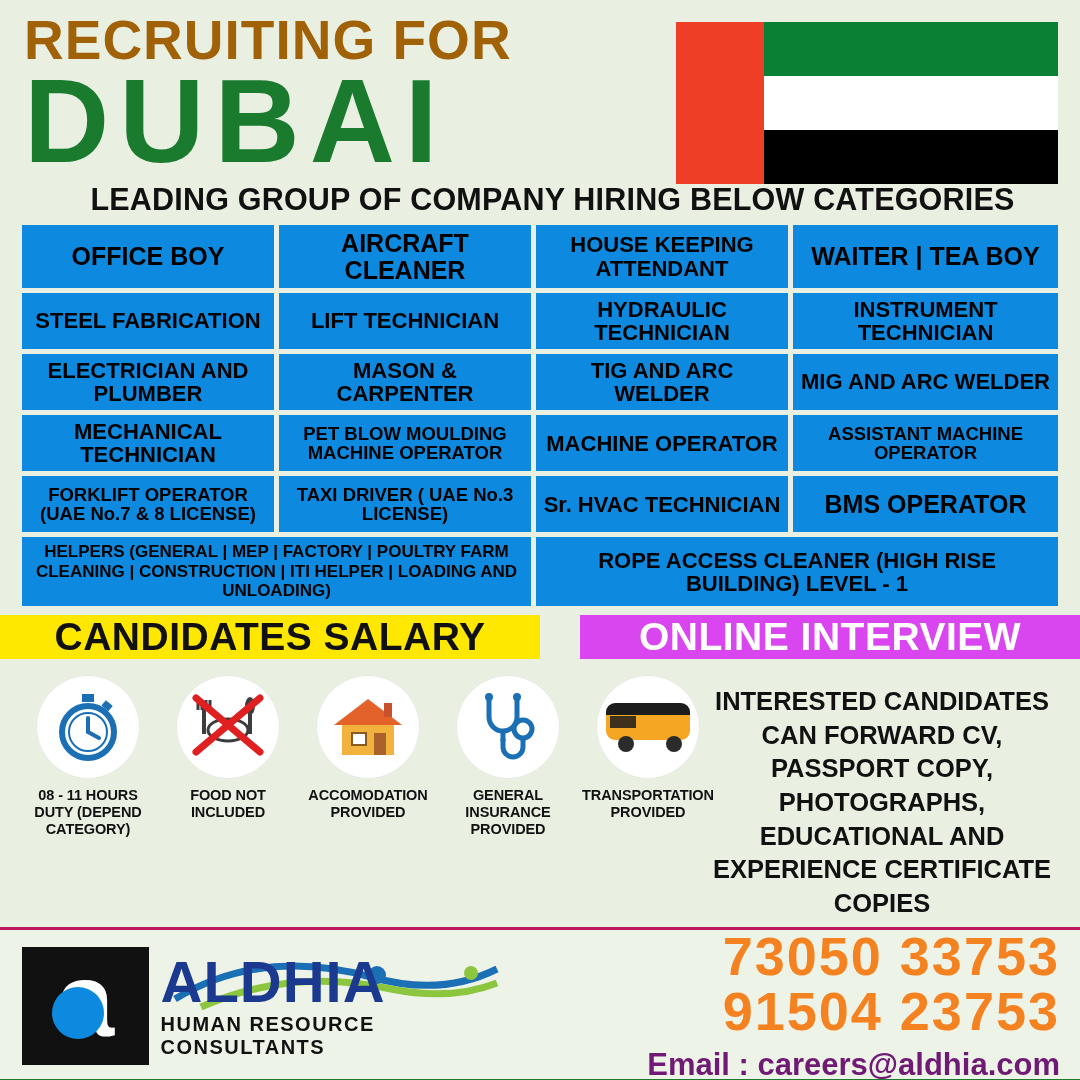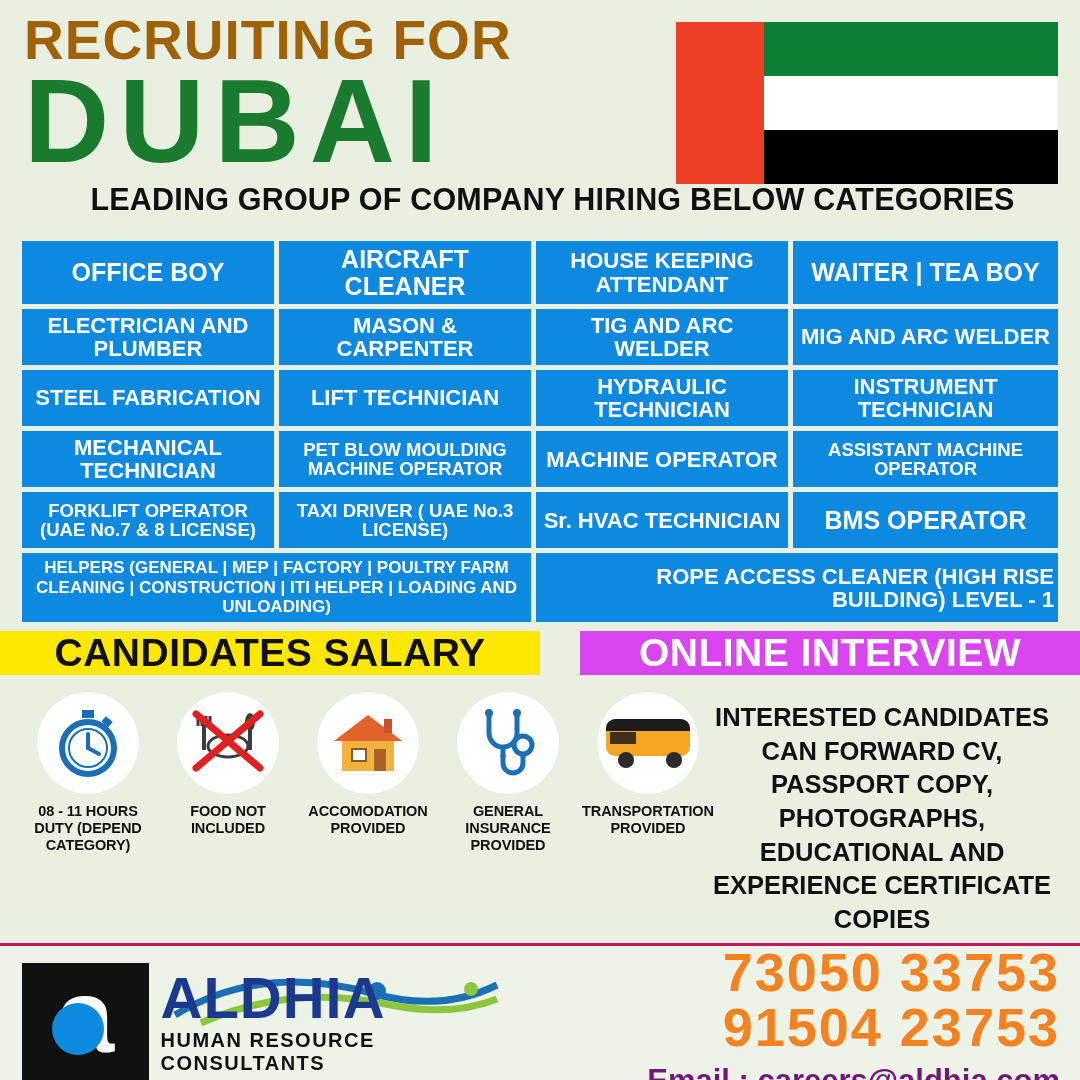--- a/index.html
+++ b/index.html
@@ -51,54 +51,54 @@
   .flag-white { flex: 1; background: #ffffff; }
   .flag-black { flex: 1; background: #000000; }
 
   
   .subtitle {
     text-align: center;
     font-size: 30.5px;
     font-weight: bold;
     color: #111;
     letter-spacing: 0.2px;
-    margin: 2px 0 24px 0;
+    margin: 2px 0 8px 0;
     padding-left: 25px;
   }
 
   
   .grid {
     padding: 0 22px;
     display: flex;
     flex-direction: column;
     gap: 5px;
   }
   .grid-row { display: flex; gap: 5px; }
   .cell {
     background: #0d8ae0;
-    color: #ffffff;
+    color: #000000;
     font-weight: bold;
     display: flex;
     align-items: center;
     justify-content: center;
     text-align: center;
     line-height: 1.05;
     padding: 5px 4px;
     font-size: 22px;
     min-height: 56px;
   }
   .c1 { width: 252px; }
   .c2 { width: 252px; }
   .c3 { width: 252px; }
   .c4 { width: 265px; flex: 1; }
   .cell.small { font-size: 18.5px; }
   .cell.tiny { font-size: 17px; line-height: 1.15; }
   .cell.big { font-size: 25px; }
   .wide-left { width: 509px; }
-  .wide-right { flex: 1; text-align: right; }
+  .wide-right { flex: 1; }
 
   
   .banner {
     display: flex;
     margin: 9px 0 0 0;
     height: 62px;
   }
   .banner .yellow {
     background: #ffe800;
     flex: 0 0 540px;
@@ -258,31 +258,31 @@
   <div class="grid">
 
     <div class="grid-row">
       <div class="cell c1 big">OFFICE BOY</div>
       <div class="cell c2 big">AIRCRAFT CLEANER</div>
       <div class="cell c3">HOUSE KEEPING ATTENDANT</div>
       <div class="cell c4 big">WAITER | TEA BOY</div>
     </div>
 
     <div class="grid-row">
+      <div class="cell c1">STEEL FABRICATION</div>
+      <div class="cell c2">LIFT TECHNICIAN</div>
+      <div class="cell c3">HYDRAULIC TECHNICIAN</div>
+      <div class="cell c4">INSTRUMENT TECHNICIAN</div>
+    </div>
+
+    <div class="grid-row">
       <div class="cell c1">ELECTRICIAN AND PLUMBER</div>
       <div class="cell c2">MASON &amp; CARPENTER</div>
       <div class="cell c3">TIG AND ARC WELDER</div>
       <div class="cell c4">MIG AND ARC WELDER</div>
-    </div>
-
-    <div class="grid-row">
-      <div class="cell c1">STEEL FABRICATION</div>
-      <div class="cell c2">LIFT TECHNICIAN</div>
-      <div class="cell c3">HYDRAULIC TECHNICIAN</div>
-      <div class="cell c4">INSTRUMENT TECHNICIAN</div>
     </div>
 
     <div class="grid-row">
       <div class="cell c1">MECHANICAL TECHNICIAN</div>
       <div class="cell c2 small">PET BLOW MOULDING MACHINE OPERATOR</div>
       <div class="cell c3">MACHINE OPERATOR</div>
       <div class="cell c4 small">ASSISTANT MACHINE OPERATOR</div>
     </div>
 
     <div class="grid-row">

